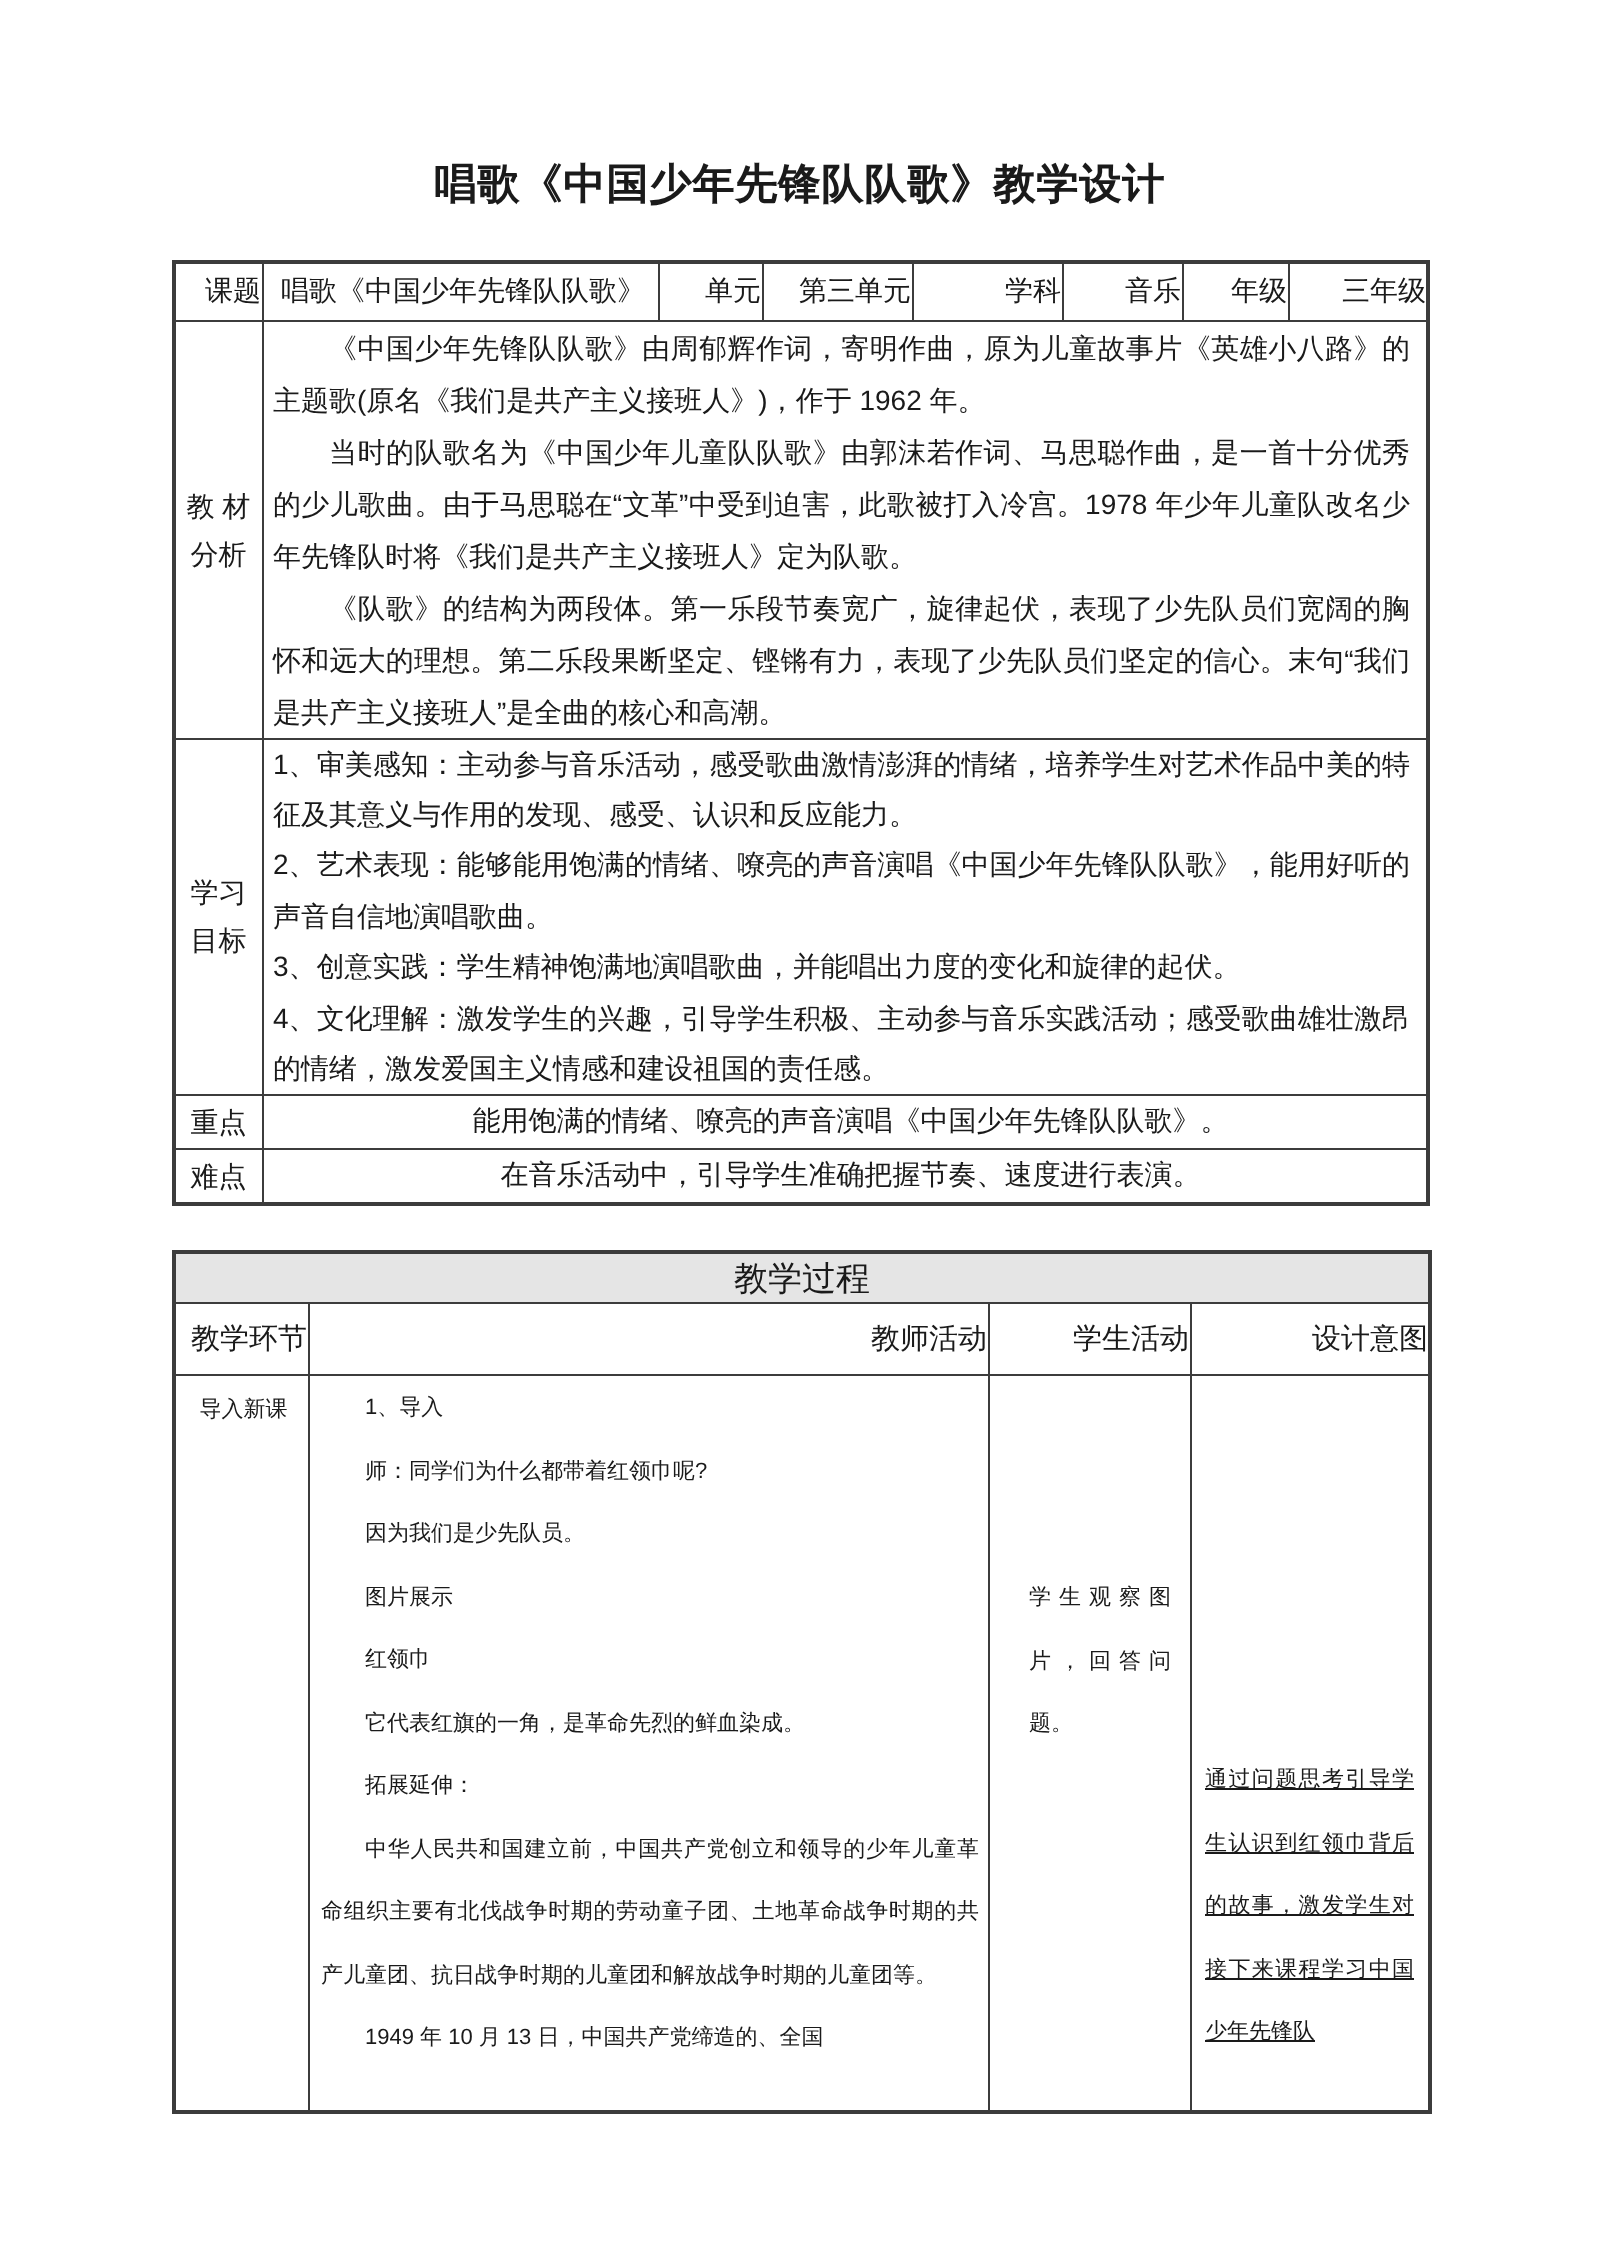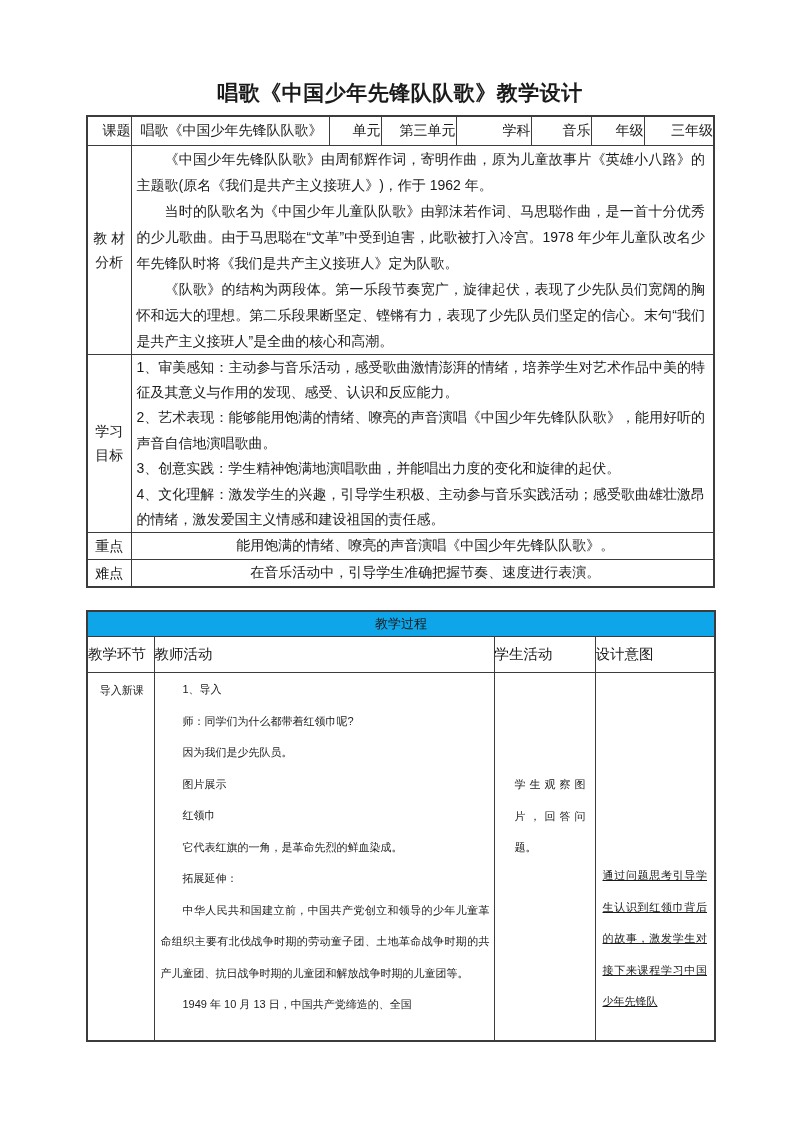--- a/index.html
+++ b/index.html
@@ -3,21 +3,21 @@
 <meta charset="utf-8">
 <style>
   * { margin:0; padding:0; box-sizing:border-box; }
   html,body { background:#ffffff; }
   .page {
     position:relative; width:800px; height:1132px; background:#ffffff;
     font-family:"Liberation Sans","DejaVu Sans",sans-serif;
     color:#1a1a1a; overflow:hidden;
   }
   .doc-title {
-    margin:78px 80px 7px 80px; text-align:center;
+    margin:78px 80px 22px 80px; text-align:center;
     font-size:21px; font-weight:bold; line-height:30px; letter-spacing:0.5px;
   }
   table { border-collapse:collapse; table-layout:fixed; margin-left:86px; }
   .t1 { width:627px; }
   .t2 { width:628px; margin-top:22px; }
   td { border:1px solid #3c3c3c; font-size:14px; vertical-align:middle; }
   .t1 { border:2px solid #3c3c3c; }
   .t2 { border:2px solid #3c3c3c; }
 
   
@@ -30,23 +30,23 @@
   .content-cell p { text-align:justify; }
   .indent-par p { text-indent:2em; }
   .goals-cell { line-height:25.4px; }
   .row-material .content-cell { height:206px;margin-left:32px; }
   .row-goals .content-cell { height:176px;border-radius:30px; }
   .row-key td, .row-diff td { height:27px; }
   .single-line { text-align:center; padding-left:6px; }
 
   
   .gray-header td {
-    height:26px; background:#0ea5e9; text-align:center; font-size:13px;
+    height:26px; background:#e5e5e5; text-align:center; font-size:17px;
   }
-  .col-header td { height:36px; text-align:left; font-size:14.5px; }
+  .col-header td { height:36px; text-align:right; font-size:14.5px; }
   .body-row td { vertical-align:top; font-size:11px; }
   .clip { height:367px; overflow:hidden; line-height:31.5px; }
   .stage-cell .clip { padding:2px 4px 0 6px; text-align:center; }
   .teacher-cell .clip { padding:1px 4px 0 6px; text-align:justify; }
   .teacher-cell p { text-indent:2em; text-align:justify; }
   .student-cell .clip { padding:96px 9px 0 20px; text-align:justify; }
   .intent-cell .clip { padding:187px 7px 0 7px; text-align:justify;text-decoration:underline; }
   .bold { font-weight:normal; }
 </style>
 </head>

